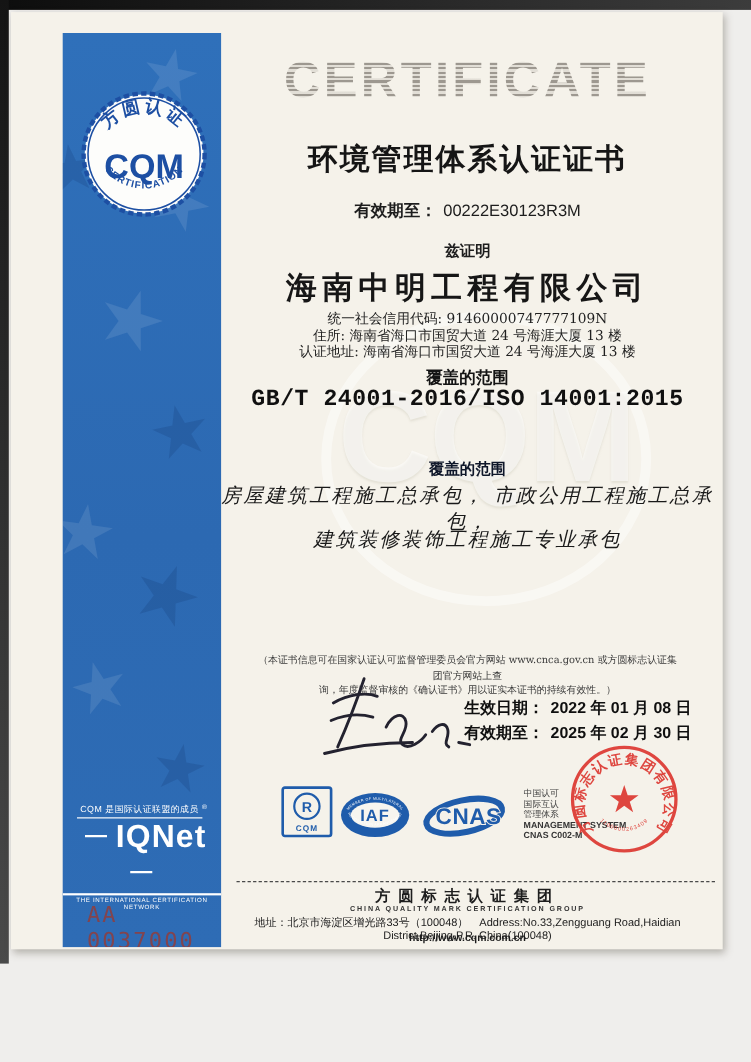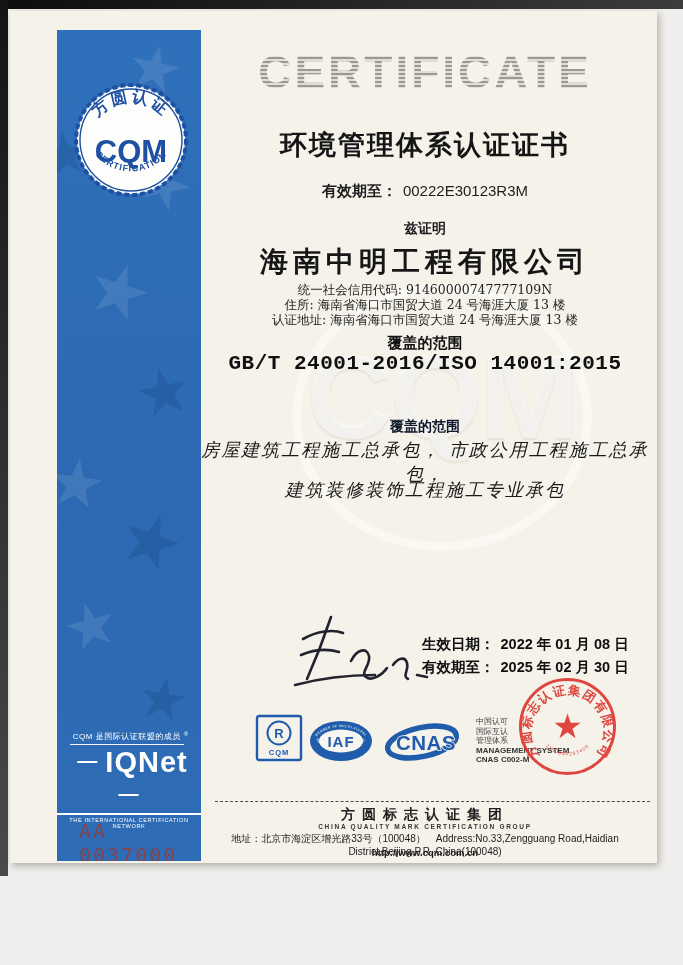--- a/index.html
+++ b/index.html
@@ -159,20 +159,24 @@
       <div class="abs addr addr2">住所: 海南省海口市国贸大道 24 号海涯大厦 13 楼</div>
       <div class="abs addr addr3">认证地址: 海南省海口市国贸大道 24 号海涯大厦 13 楼</div>
 
       <div class="abs conform">覆盖的范围</div>
       <div class="abs standard">GB/T 24001-2016/ISO 14001:2015</div>
 
       <div class="abs scope-label">覆盖的范围</div>
       <div class="abs scope-line scope1">房屋建筑工程施工总承包， 市政公用工程施工总承包，</div>
       <div class="abs scope-line scope2">建筑装修装饰工程施工专业承包</div>
 
+      <div class="abs disclaimer">
+        <div>（本证书信息可在国家认证认可监督管理委员会官方网站 www.cnca.gov.cn 或方圆标志认证集团官方网站上查</div>
+        <div>询，年度监督审核的《确认证书》用以证实本证书的持续有效性。）</div>
+      </div>
 
       <svg class="signature" width="160" height="95" viewBox="0 0 160 95">
         <g stroke="#23222f" stroke-width="2.6" fill="none" stroke-linecap="round">
           <path d="M46,8 C40,26 30,52 22,70"></path>
           <path d="M18,30 C32,22 48,20 58,24"></path>
           <path d="M16,46 C30,40 44,40 54,43"></path>
           <path d="M10,76 C40,68 66,66 90,66"></path>
           <path d="M66,52 c6,-12 16,-14 18,-5 c2,9 -9,16 -3,21 c6,5 17,-3 21,-9"></path>
           <path d="M108,56 c5,-7 12,-9 14,-2 c2,7 -5,13 1,16"></path>
           <path d="M132,66 l10,2"></path>

